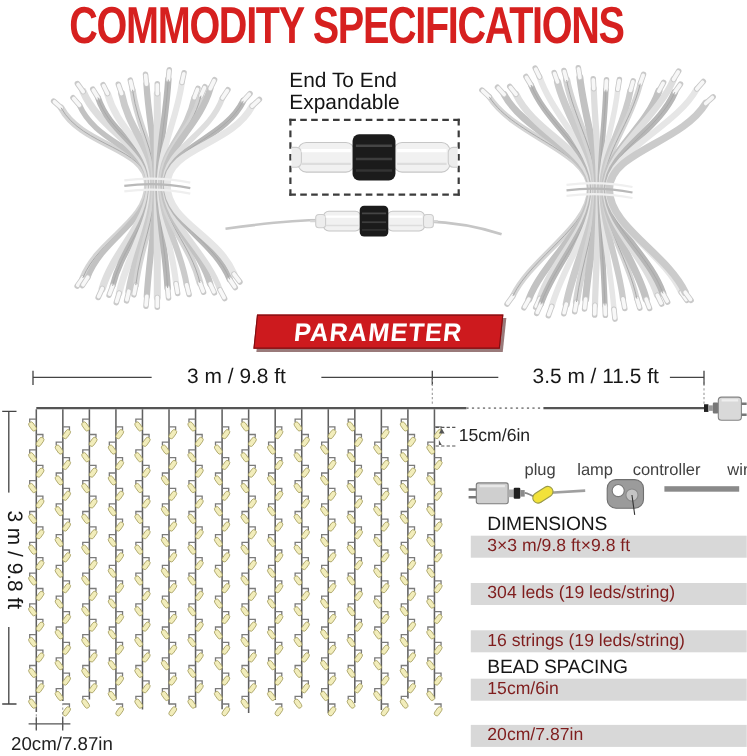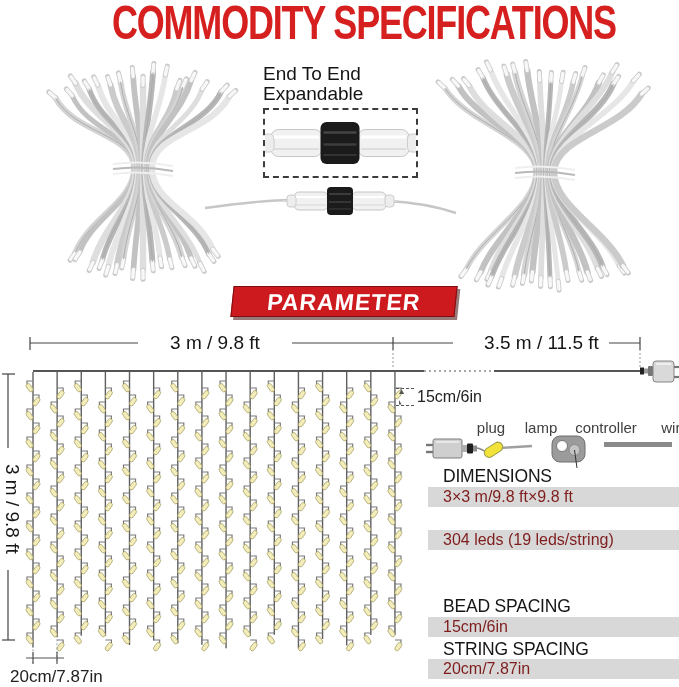--- a/index.html
+++ b/index.html
@@ -2,21 +2,21 @@
 <html style="--accent-red: #d6201f; --banner-red: #cd1a1e; --spec-bar-gray: #d8d8d8; --lamp-fill: #f2edbb; --lamp-stroke: #a49d5e; --wire-gray: #c6c6c6; --line-dark: #555555; --legend-lamp-yellow: #f2e23a;"><head>
 <meta charset="utf-8">
 <style>
   html,body{margin:0;padding:0;background:#fff;}
   .stage{
     position:relative;width:679px;height:687px;background:#fff;overflow:hidden;
     font-family:"Liberation Sans", sans-serif;color:#111;
   }
   .abs{position:absolute;}
   
-  .title{left:0;top:0;width:679px;height:50px;display:flex;align-items:flex-start;justify-content:flex-end;}
+  .title{left:0;top:0;width:679px;height:50px;display:flex;align-items:flex-start;justify-content:flex-start;}
   .title-inner{
     display:inline-block;font-size:45px;font-weight:700;letter-spacing:-1.5px;
     color:var(--accent-red,#d6201f);transform:scale(0.8,1.05);transform-origin:center top;
     white-space:nowrap;line-height:44px;
   }
   
   .expand-note{left:263px;top:64px;width:155px;text-align:left;font-size:19px;line-height:20px;color:#141414;}
   .dashed-box{left:263px;top:108px;width:155px;height:70px;border:2px dashed #3c3c3c;background:#fff;box-sizing:border-box;}
   
   .banner{
@@ -1637,18 +1637,18 @@
     <circle cx="24.5" cy="17" r="5.5" fill="#c4c4c4" stroke="#8a8a8a"></circle>
     <line x1="24.5" y1="17" x2="27" y2="35" stroke="#333" stroke-width="1"></line>
   </svg>
   <svg class="abs" style="left:602px;top:440px" width="72" height="10" viewBox="0 0 72 10">
     <rect x="2" y="2" width="68" height="5" fill="#8a8a8a"></rect>
   </svg>
 
   <div class="abs spec-h" style="top:466px">DIMENSIONS</div>
   <div class="abs spec-v" style="top:487px">3×3 m/9.8 ft×9.8 ft</div>
   <div class="abs spec-v" style="top:530px">304 leds (19 leds/string)</div>
+  <div class="abs spec-v" style="top:573px">16 strings (19 leds/string)</div>
   <div class="abs spec-h" style="top:596px">BEAD SPACING</div>
   <div class="abs spec-v" style="top:617px">15cm/6in</div>
-  <div class="abs spec-h" style="top:639px">STRING SPACING</div>
   <div class="abs spec-v" style="top:659px">20cm/7.87in</div>
 
 </div>
 
 </body></html>

